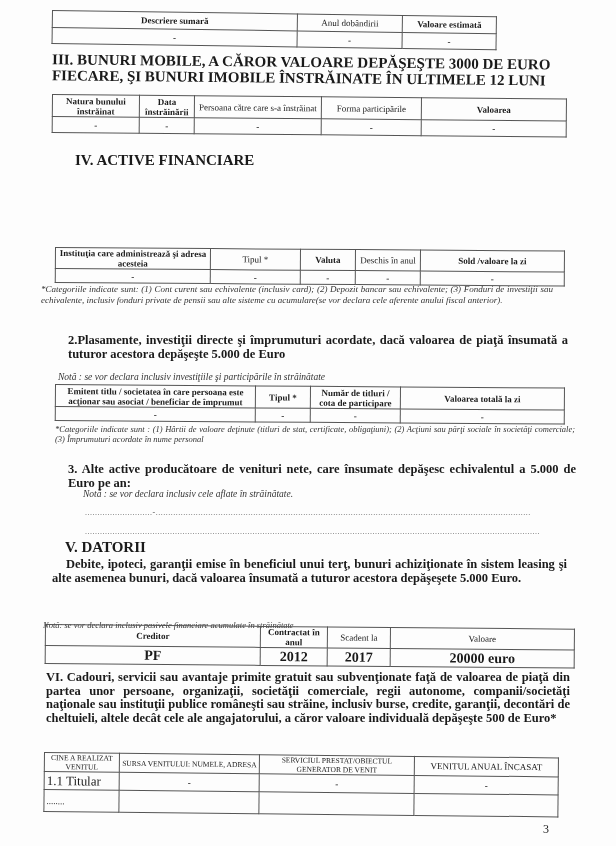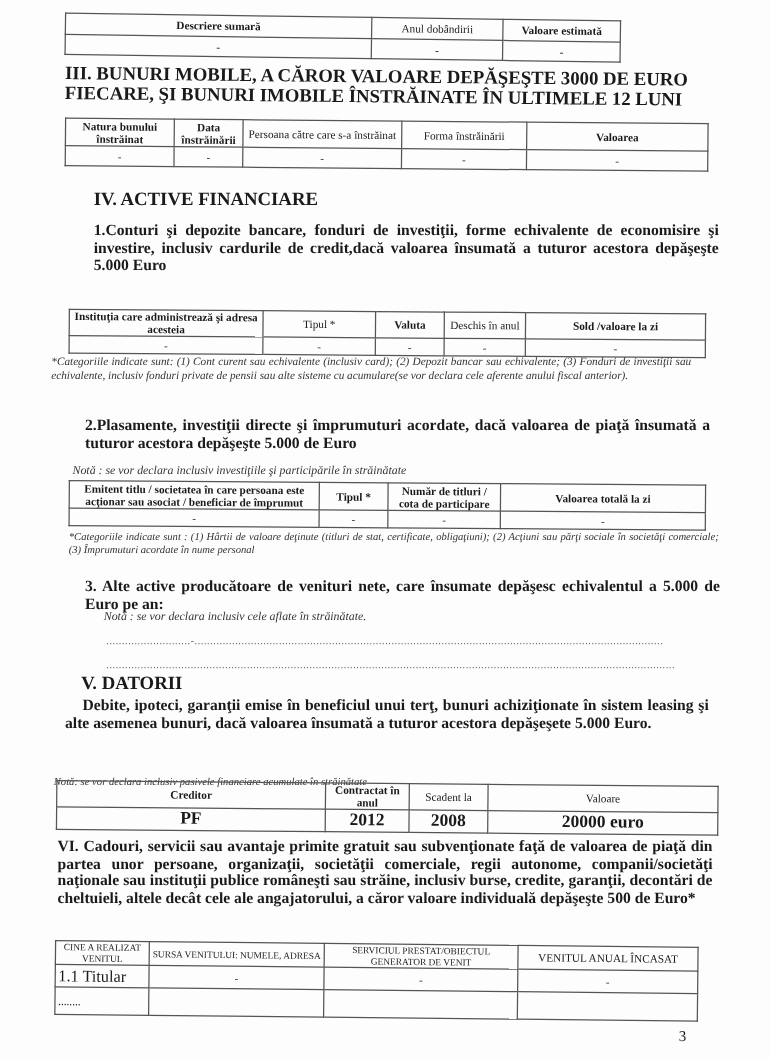--- a/index.html
+++ b/index.html
@@ -45,36 +45,35 @@
     </table>
 
   <div class="abs h-section" style="left:52px; top:54px; width:520px; transform:rotate(0.6deg);">III. BUNURI MOBILE, A CĂROR VALOARE DEPĂŞEŞTE 3000 DE EURO FIECARE, ŞI BUNURI IMOBILE ÎNSTRĂINATE ÎN ULTIMELE 12 LUNI</div>
 
   <table style="left:52px; top:94px; width:515px; transform:rotate(0.5deg); transform-origin:left top;">
     <tbody>
         <tr style="height:22px;">
       <th style="width:82px;margin-top:40px;">Natura bunului înstrăinat</th>
       <th style="width:50px;">Data înstrăinării</th>
       <th style="width:122px; font-weight:normal;">Persoana către care s-a înstrăinat</th>
-      <th style="width:95px; font-weight:normal;">Forma înstrăinării</th>
+      <th style="width:95px; font-weight:normal;">Forma participările</th>
       <th>Valoarea</th>
     </tr>
     <tr style="height:16px;">
       <td>-</td>
       <td>-</td>
       <td>-</td>
       <td>-</td>
       <td>-</td>
     </tr>
   </tbody>
     </table>
 
   <div class="abs h-section" style="left:75px; top:152px;">IV. ACTIVE FINANCIARE</div>
 
-  <div class="abs h-sub" style="left:75px; top:177px; width:500px;">1.Conturi şi depozite bancare, fonduri de investiţii, forme echivalente de economisire şi investire, inclusiv cardurile de credit,dacă valoarea însumată a tuturor acestora depăşeşte 5.000 Euro</div>
 
 
   <table style="left:55px; top:247px; width:510px; transform:rotate(0.4deg); transform-origin:left top;">
     <tbody>
         <tr style="height:20px;">
       <th style="width:150px;">Instituţia care administrează şi adresa acesteia</th>
       <th style="width:85px; font-weight:normal;">Tipul *</th>
       <th style="width:50px;">Valuta</th>
       <th style="width:60px; font-weight:normal;">Deschis în anul</th>
       <th>Sold /valoare la zi</th>
@@ -131,21 +130,21 @@
     <tbody>
         <tr style="height:16px;">
       <th style="width:210px;">Creditor</th>
       <th style="width:62px;">Contractat în anul</th>
       <th style="width:58px; font-weight:normal;">Scadent la</th>
       <th style="font-weight:normal;">Valoare</th>
     </tr>
     <tr style="height:18px;">
       <td style="font-size:14px;">PF</td>
       <td style="font-size:14px;">2012</td>
-      <td style="font-size:14px;">2008</td>
+      <td style="font-size:14px;">2017</td>
       <td style="font-size:14px;">20000 euro</td>
     </tr>
   </tbody>
     </table>
 
   <div class="abs h-sub" style="left:46px; top:671px; width:524px; line-height:13.5px;">VI. Cadouri, servicii sau avantaje primite gratuit sau subvenţionate faţă de valoarea de piaţă din partea unor persoane, organizaţii, societăţii comerciale, regii autonome, companii/societăţi naţionale sau instituţii publice româneşti sau străine, inclusiv burse, credite, garanţii, decontări de cheltuieli, altele decât cele ale angajatorului, a căror valoare individuală depăşeşte 500 de Euro*</div>
 
   <table class="plain" style="left:44px; top:752px; width:515px; transform:rotate(0.6deg); transform-origin:left top;">
     <tbody>
         <tr style="height:18px;">

